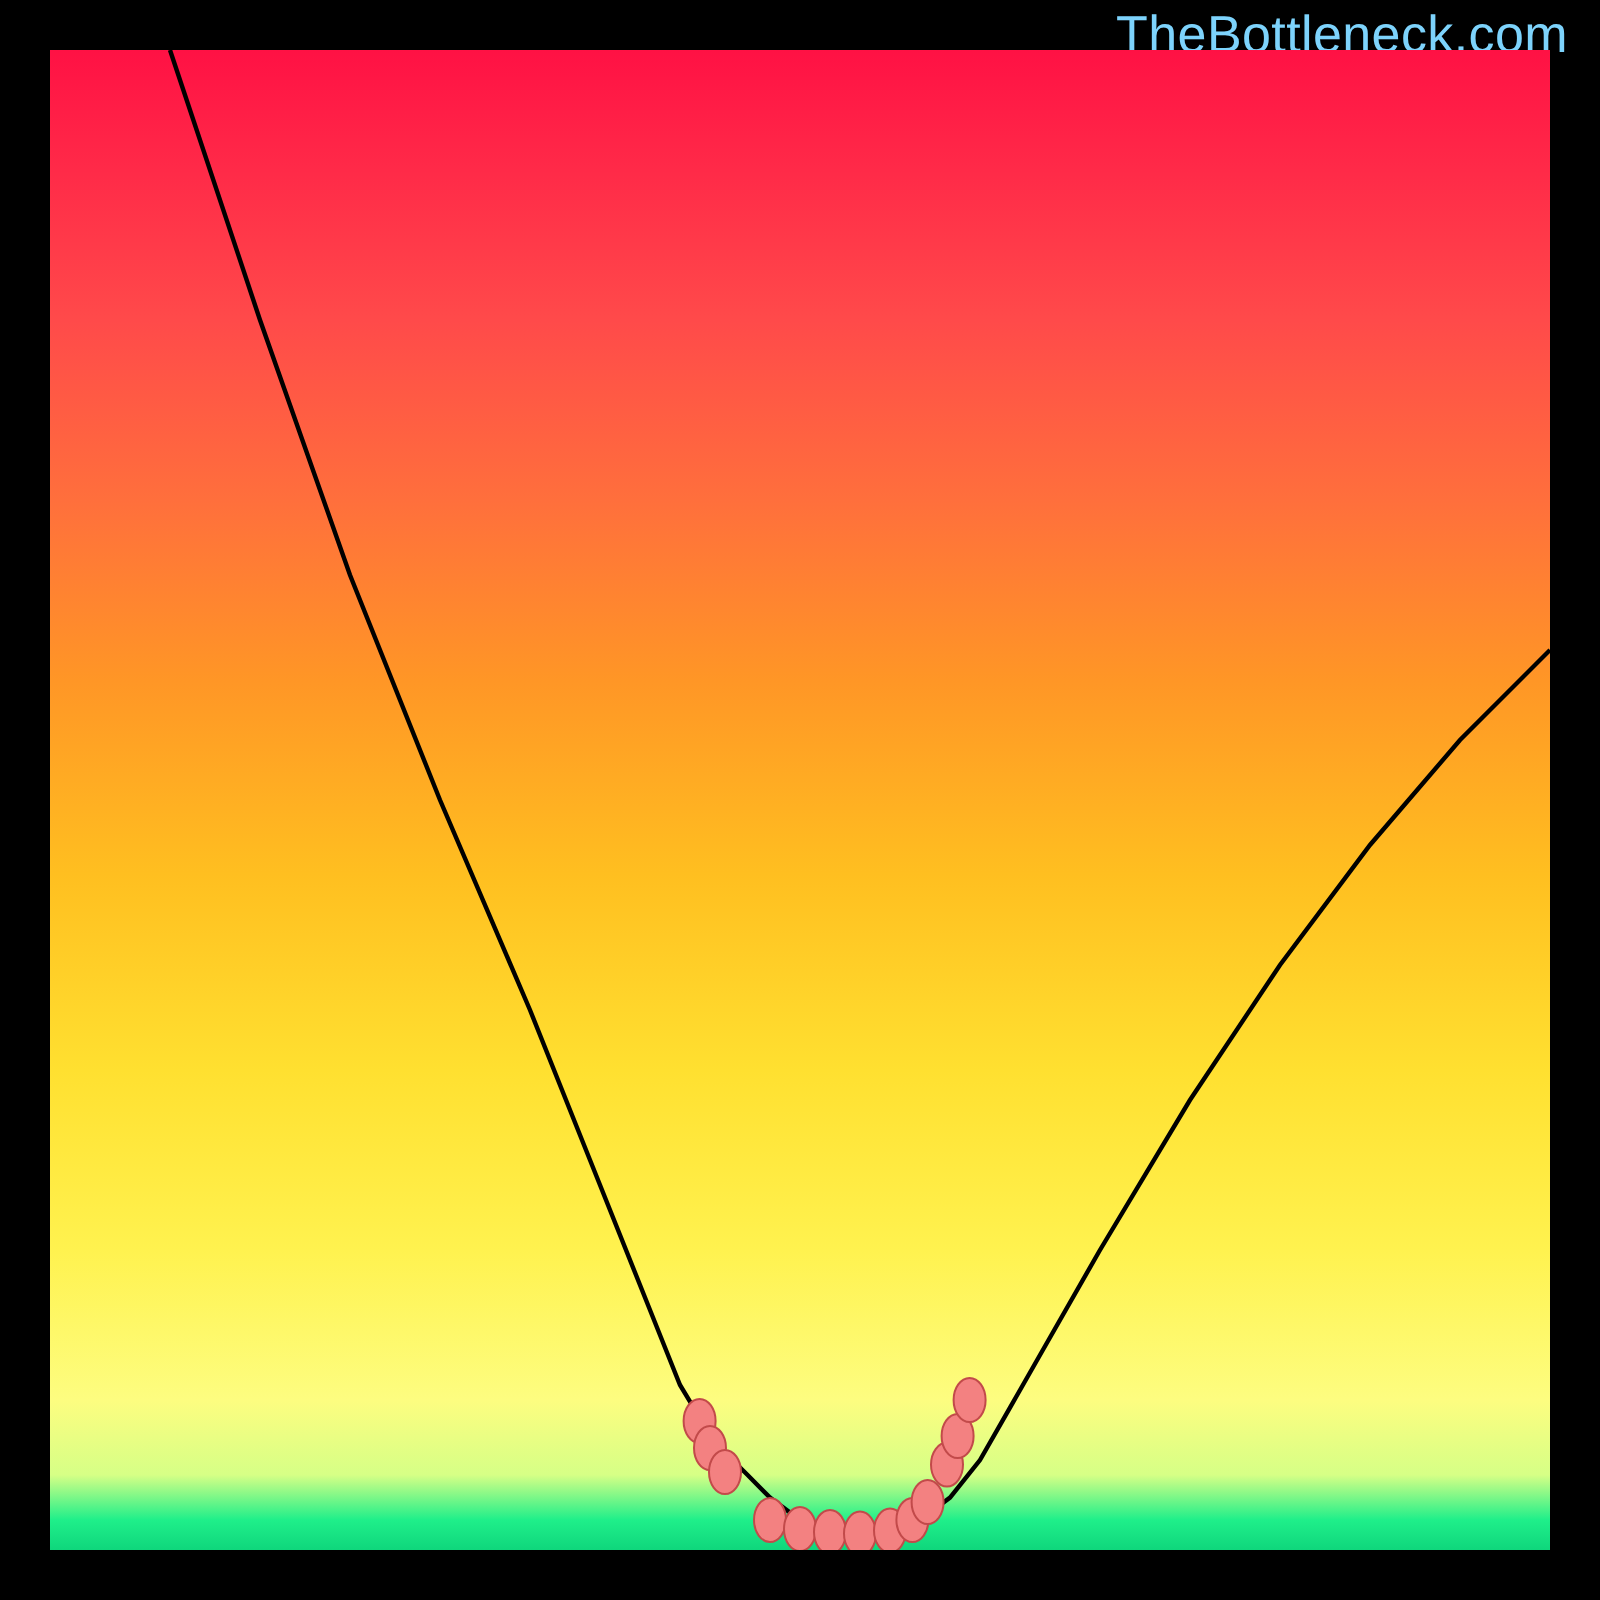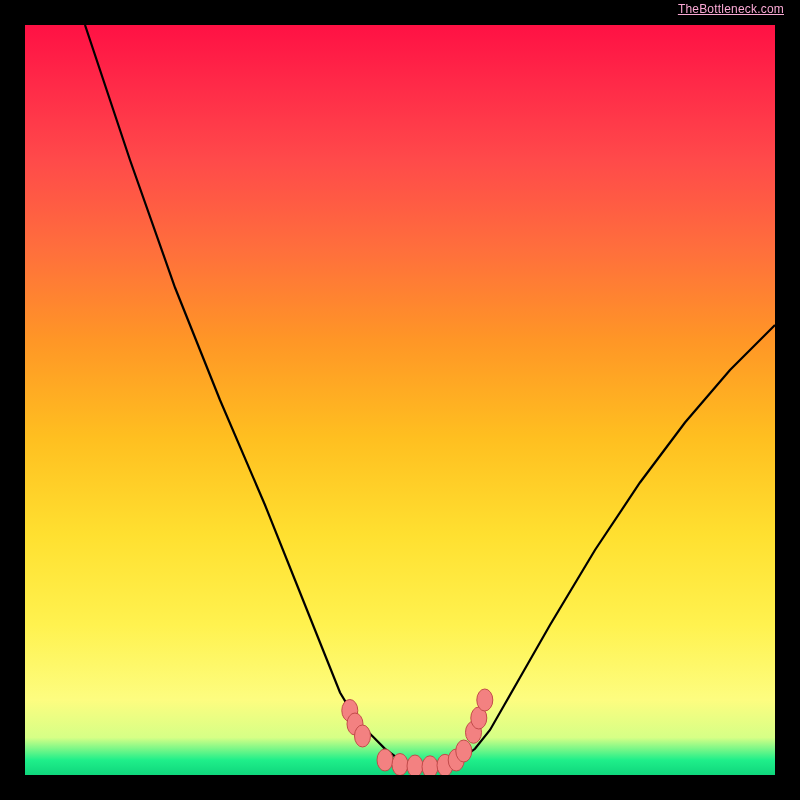--- a/index.html
+++ b/index.html
@@ -36,24 +36,23 @@
       #fdfd80 90%,
       #d6ff86 95%,
       #1fef8a 98%,
       #0fd67c 100%
     );
   }
   .watermark {
     position: absolute;
     top: 2px;
     right: 16px;
-    color: #f9a8d4;
-    font-size: 12px;
+    color: #7dd3fc;
+    font-size: 26px;
     letter-spacing: 0.2px;
-    text-decoration: underline;
   }
   svg.curve {
     position: absolute;
     top: 0; left: 0;
   }
 </style>
 </head>
 <body>
 
 <div class="frame">

